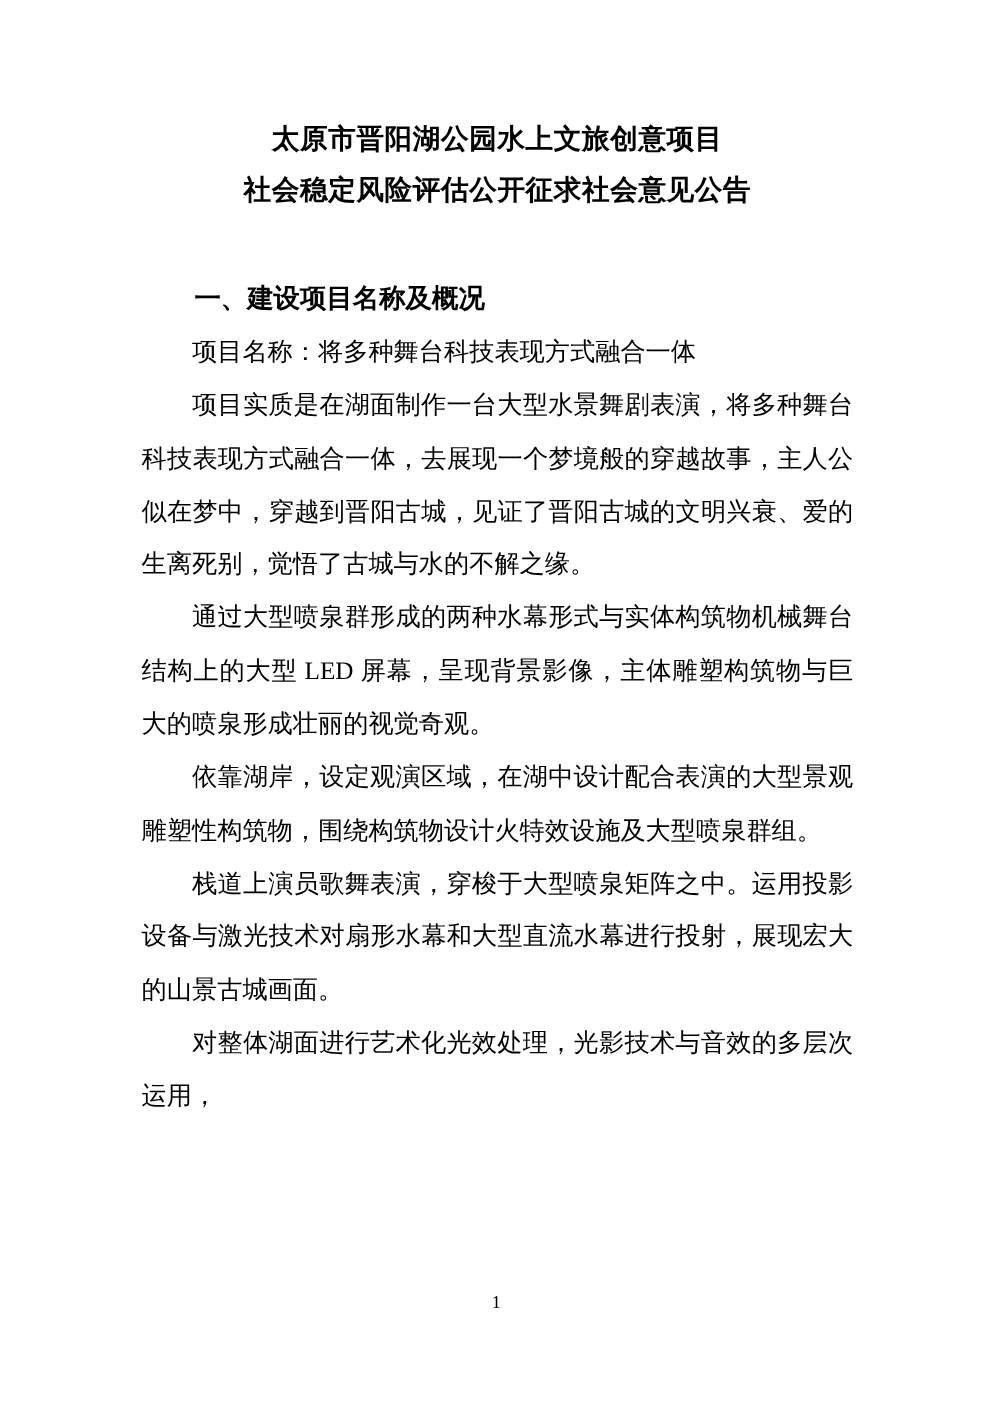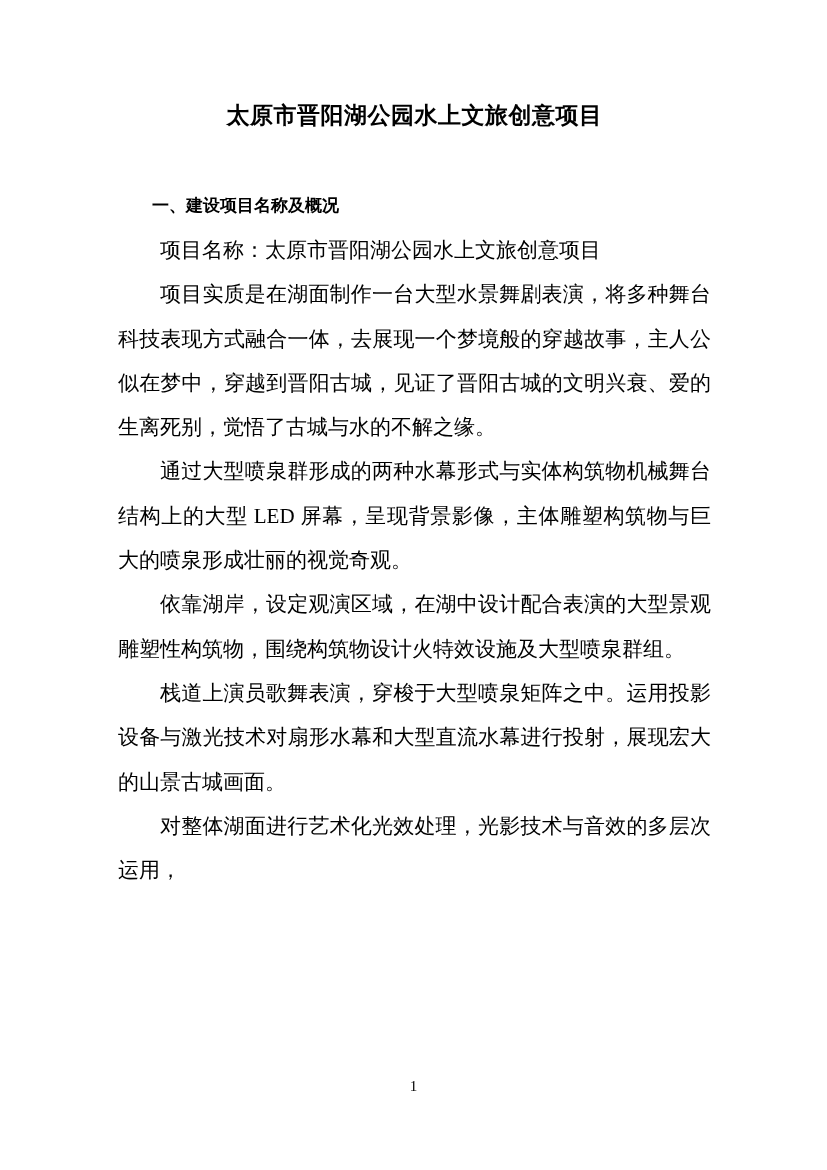--- a/index.html
+++ b/index.html
@@ -30,21 +30,21 @@
     text-align: center;
     letter-spacing: 0.5px;
   }
   .title-line {
     display: block;
   }
   .section-heading {
     margin: 47px 0 0 0;
     font-family: "Liberation Sans", "DejaVu Sans", sans-serif;
     font-weight: bold;
-    font-size: 17px;
+    font-size: 22px;
     line-height: 44px;
     text-indent: 2em;
   }
   .body-text p {
     margin: 0;
     font-family: "Liberation Serif", "DejaVu Serif", serif;
     font-size: 21px;
     line-height: 44.3px;
     text-align: justify;
     text-indent: 2em;
@@ -61,26 +61,27 @@
   }
 </style>
 </head>
 <body>
 
 <div class="page">
   <div class="content">
 
     <h1 class="doc-title">
       <span class="title-line">太原市晋阳湖公园水上文旅创意项目</span>
+      <span class="title-line">社会稳定风险评估公开征求社会意见公告</span>
     </h1>
 
     <h2 class="section-heading">一、建设项目名称及概况</h2>
 
     <div class="body-text">
-      <p>项目名称：太原市晋阳湖公园水上文旅创意项目</p>
+      <p>项目名称：将多种舞台科技表现方式融合一体</p>
       <p>项目实质是在湖面制作一台大型水景舞剧表演，将多种舞台科技表现方式融合一体，去展现一个梦境般的穿越故事，主人公似在梦中，穿越到晋阳古城，见证了晋阳古城的文明兴衰、爱的生离死别，觉悟了古城与水的不解之缘。</p>
       <p>通过大型喷泉群形成的两种水幕形式与实体构筑物机械舞台结构上的大型 LED 屏幕，呈现背景影像，主体雕塑构筑物与巨大的喷泉形成壮丽的视觉奇观。</p>
       <p>依靠湖岸，设定观演区域，在湖中设计配合表演的大型景观雕塑性构筑物，围绕构筑物设计火特效设施及大型喷泉群组。</p>
       <p>栈道上演员歌舞表演，穿梭于大型喷泉矩阵之中。运用投影设备与激光技术对扇形水幕和大型直流水幕进行投射，展现宏大的山景古城画面。</p>
       <p>对整体湖面进行艺术化光效处理，光影技术与音效的多层次运用，</p>
     </div>
 
   </div>
 
   <div class="page-number">1</div>

